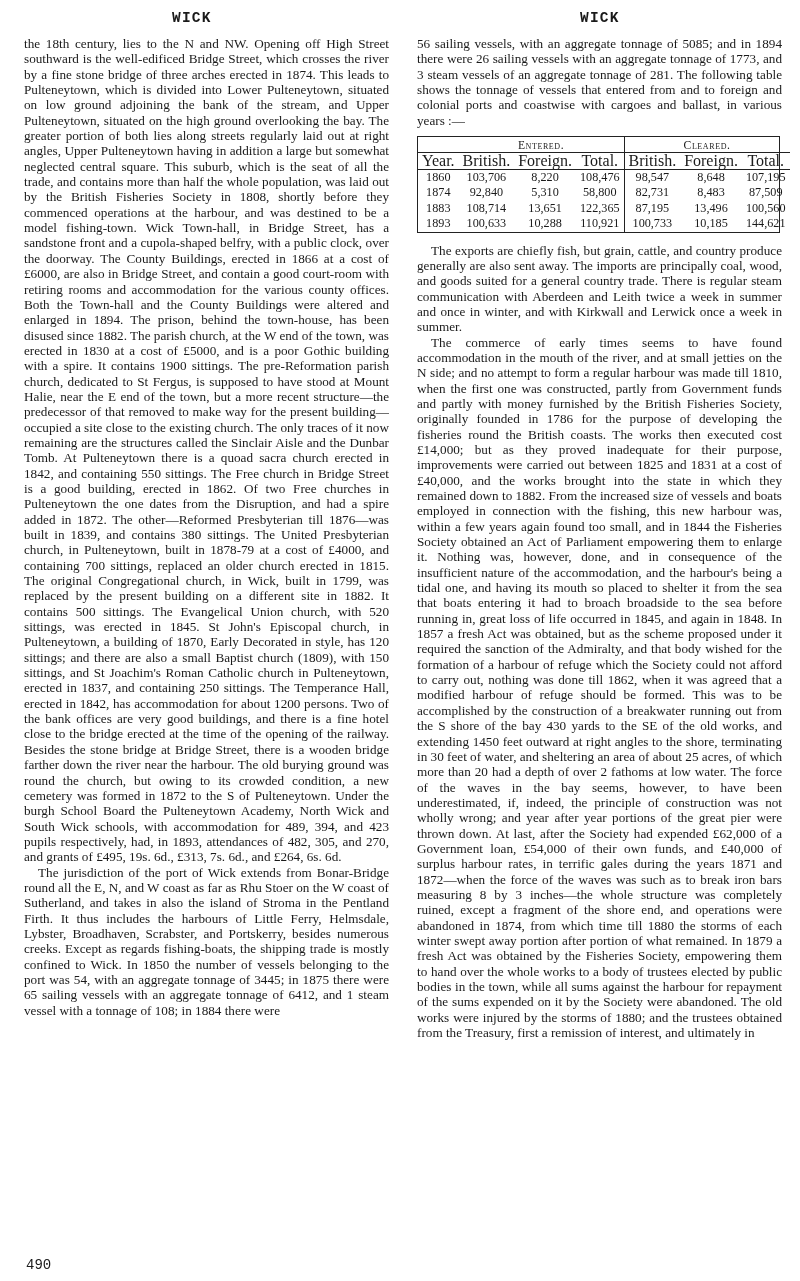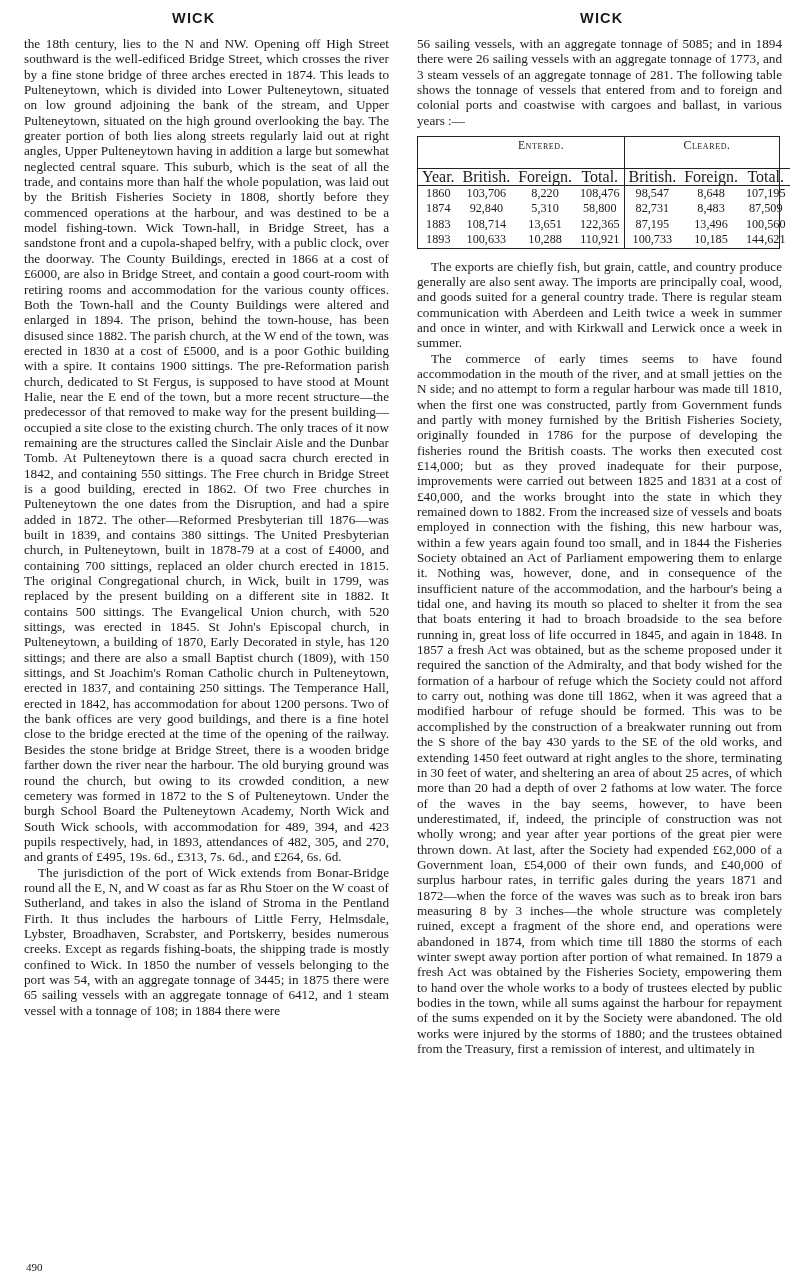--- a/index.html
+++ b/index.html
@@ -27,21 +27,21 @@
     top: 10px;
     left: 0;
     width: 800px;
     height: 20px;
   }
   .running-head {
     position: absolute;
     font-size: 14.5px;
     font-weight: bold;
     letter-spacing: 1.2px;
-    font-family: Liberation Sans, sans-serif;
+    font-family: Liberation Mono, monospace;
   }
   .rh-left { left: 172px; top: 0; }
   .rh-right { left: 580px; top: 0; }
 
   .columns {
     position: absolute;
     top: 36px;
     left: 24px;
     width: 758px;
     display: flex;
@@ -78,21 +78,21 @@
     padding: 1px 4px;
     text-align: center;
     font-weight: normal;
     line-height: 13.4px;
   }
   table.freight .grp {
     font-variant: small-caps;
     letter-spacing: 0.6px;
     font-size: 11.6px;
     padding-top: 2px;
-    padding-bottom: 16px;
+    padding-bottom: 0;
   }
   table.freight .hdr td, table.freight .hdr th {
     font-size: 16px;
   }
   .tbl-wrap {
     border: 1px solid #222;
     margin: 8px 0 10px 0;
     width: 363px;
     box-sizing: border-box;
   }
@@ -100,22 +100,22 @@
     margin: 0;
     width: 100%;
   }
   .vsep { border-left: 1px solid #222; }
   .hsep td, .hsep th { border-bottom: 1px solid #222; }
 
   .folio {
     position: absolute;
     left: 26px;
     bottom: 8px;
-    font-size: 11px;
-    font-family: Liberation Serif, serif;
+    font-size: 14px;
+    font-family: Liberation Mono, monospace;
   }
 </style>
 </head>
 <body>
 
 <div class="page">
 
   <div class="running-heads">
     <div class="running-head rh-left">WICK</div>
     <div class="running-head rh-right">WICK</div>

